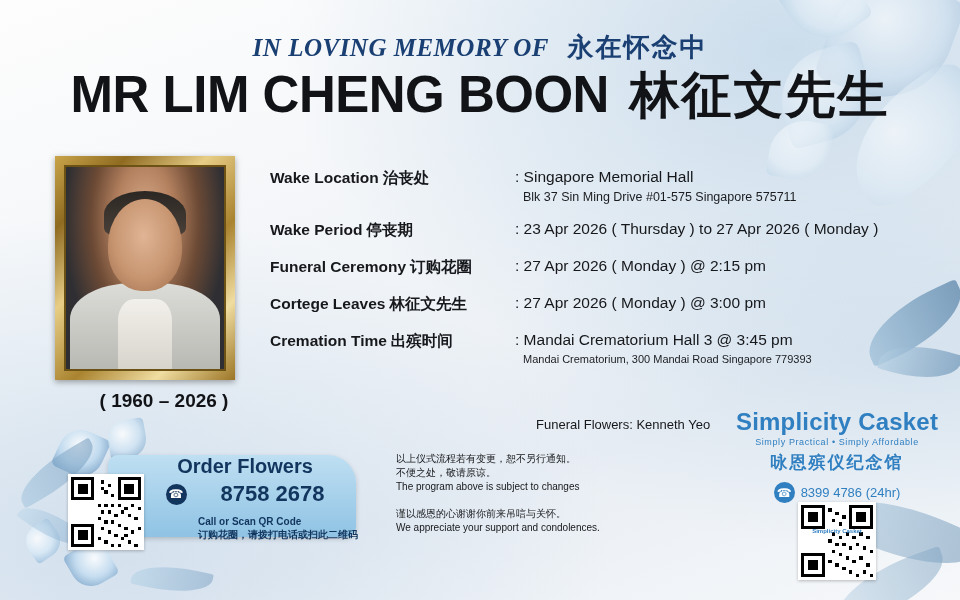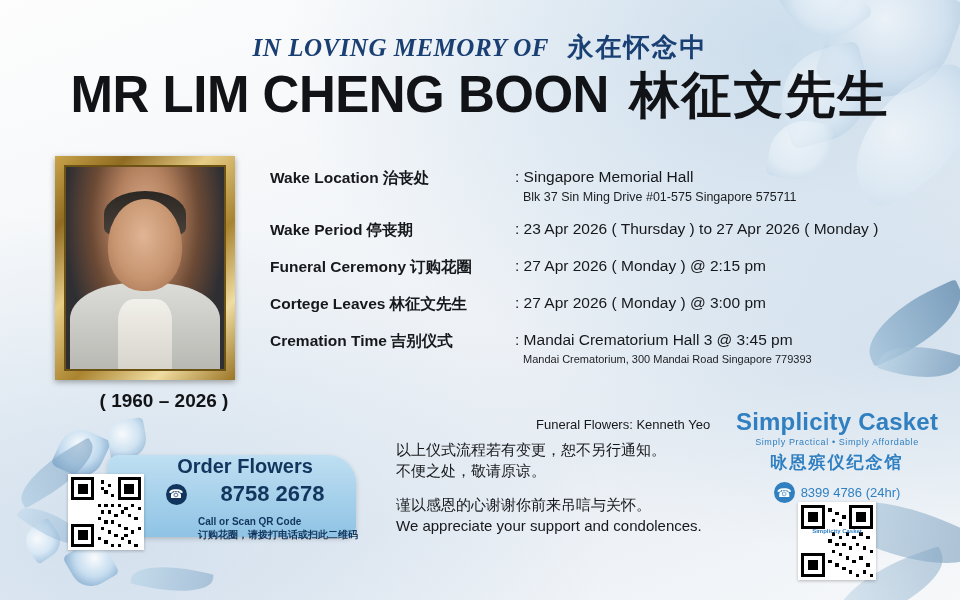--- a/index.html
+++ b/index.html
@@ -134,22 +134,22 @@
     margin-left: 253px; font-size: 12.5px; color: #1b1d20; margin-top: 1px;
   }
   .sub.small { font-size: 11px; }
 
   
   .advisor {
     position: absolute; left: 536px; top: 417px;
     font-size: 13px; color: #16181b;
   }
   .notice {
-    position: absolute; left: 396px; top: 440px;
-    font-size: 15px; line-height: 1.38; color: #16181b;
+    position: absolute; left: 396px; top: 452px;
+    font-size: 10px; line-height: 1.38; color: #16181b;
   }
   .notice .blk { margin-bottom: 14px; }
 
   
   .flowers {
     position: absolute; left: 108px; top: 455px;
     width: 248px; height: 82px;
     background: linear-gradient(180deg,#bfdff2 0%, #8fc3e4 100%);
     border-radius: 10px 28px 10px 28px;
     box-shadow: 0 2px 5px rgba(0,0,0,.18);
@@ -272,33 +272,34 @@
     </div>
 
     <div class="row">
       <span class="label">
         <span>Cortege Leaves</span><span class="cn">林征文先生</span>
       </span><span class="value">: 27 Apr 2026 ( Monday ) @ 3:00 pm</span>
     </div>
 
     <div class="row">
       <span class="label">
-        <span>Cremation Time</span><span class="cn">吉别仪式</span>
+        <span>Cremation Time</span><span class="cn">出殡时间</span>
       </span><span class="value">: Mandai Crematorium Hall 3 @ 3:45 pm</span>
       <div class="sub small">Mandai Crematorium, 300 Mandai Road Singapore 779393</div>
     </div>
 
   </div>
 
   <div class="advisor">Funeral Flowers: Kenneth Yeo</div>
 
   <div class="notice">
     <div class="blk">
       <div>以上仪式流程若有变更，恕不另行通知。</div>
       <div>不便之处，敬请原谅。</div>
+      <div>The program above is subject to changes</div>
     </div>
     <div>
       <div>谨以感恩的心谢谢你前来吊唁与关怀。</div>
       <div>We appreciate your support and condolences.</div>
     </div>
   </div>
 
   <div class="flowers">
     <div class="title">Order Flowers</div>
     <div class="phone">

